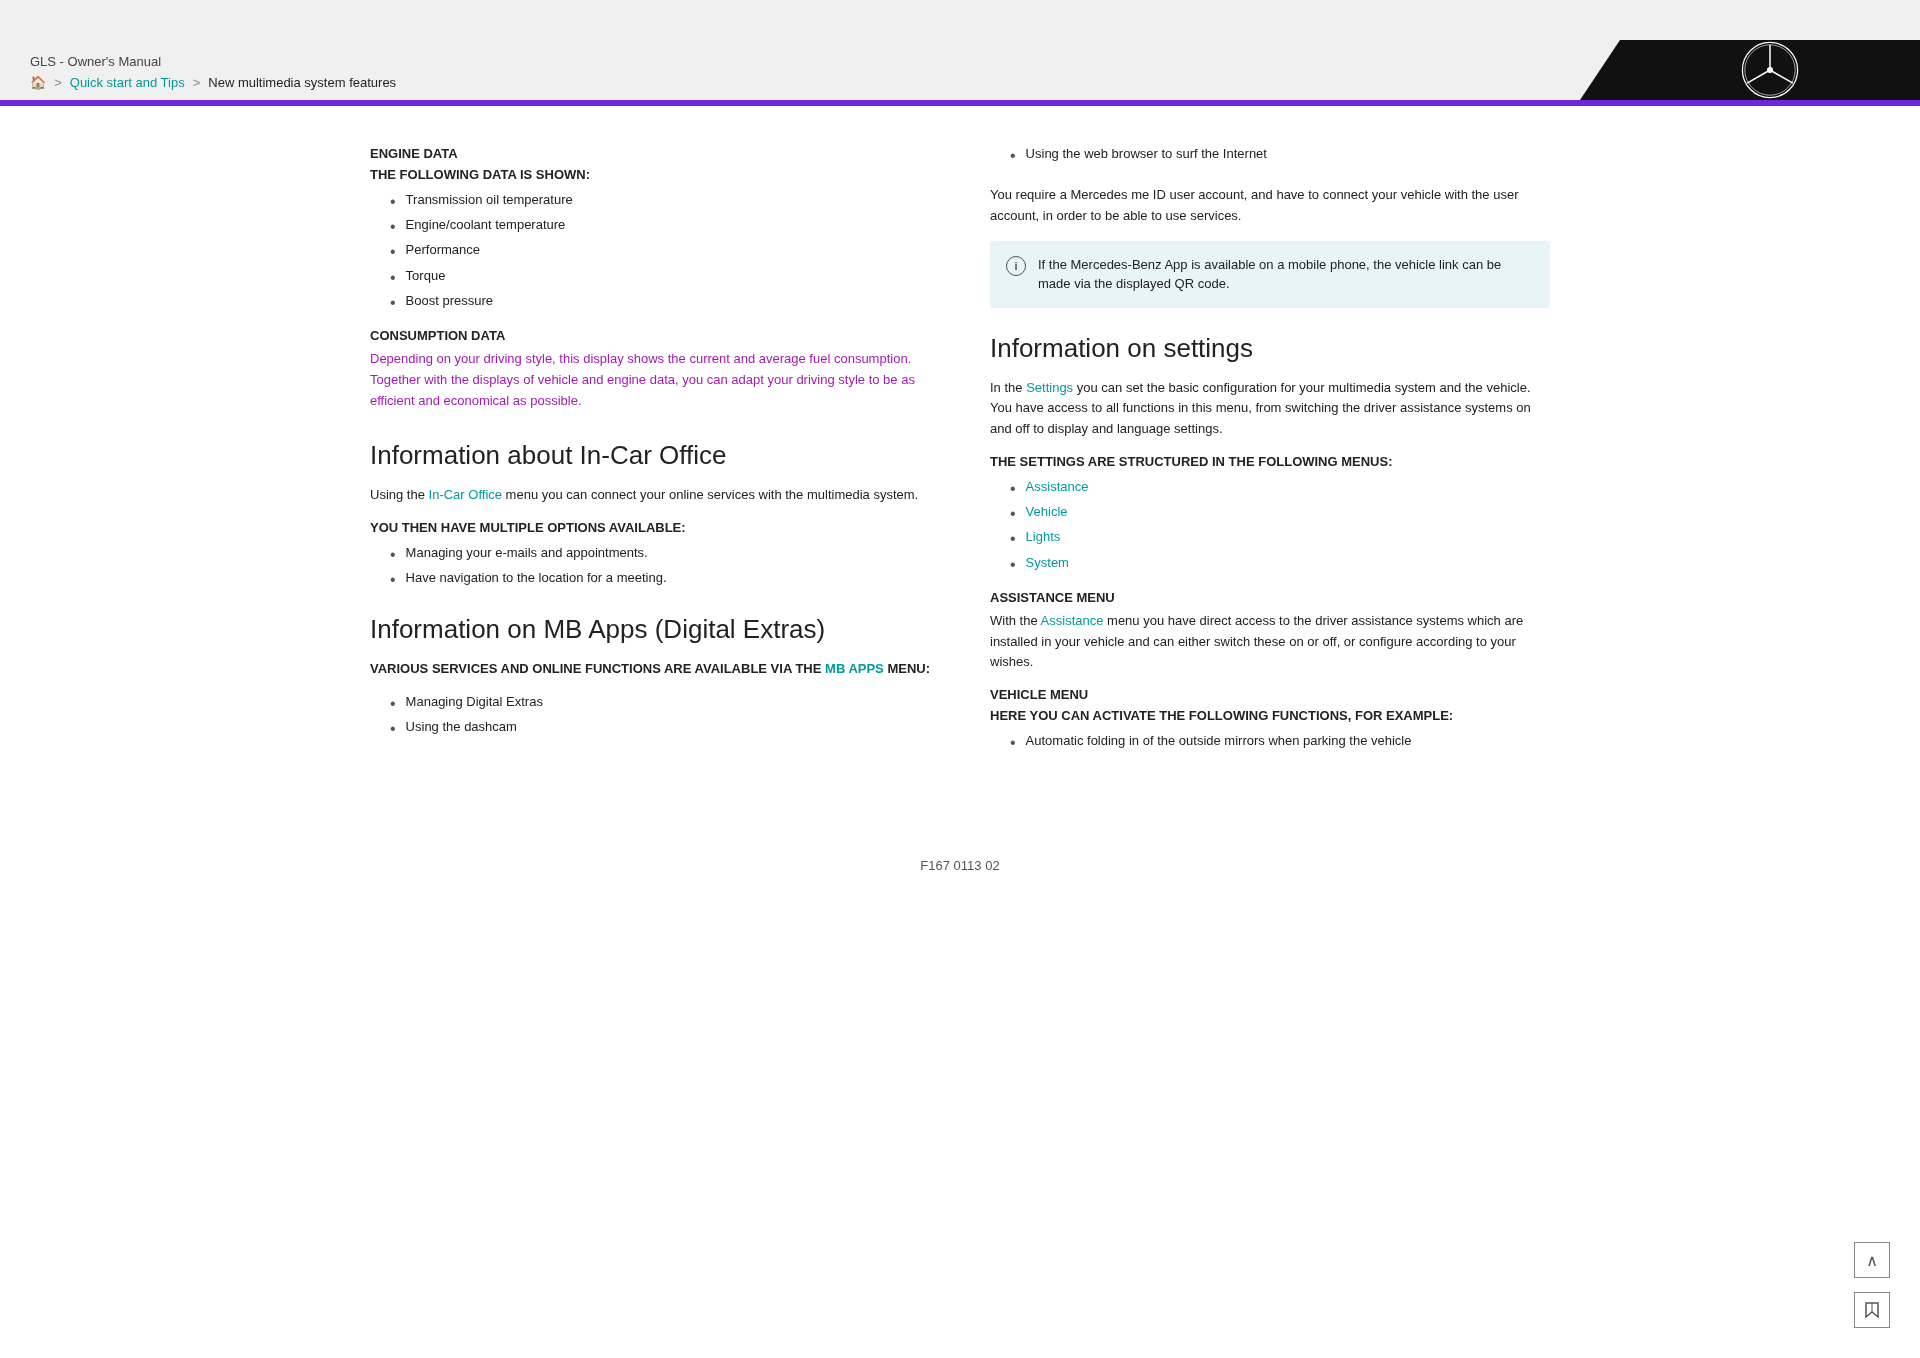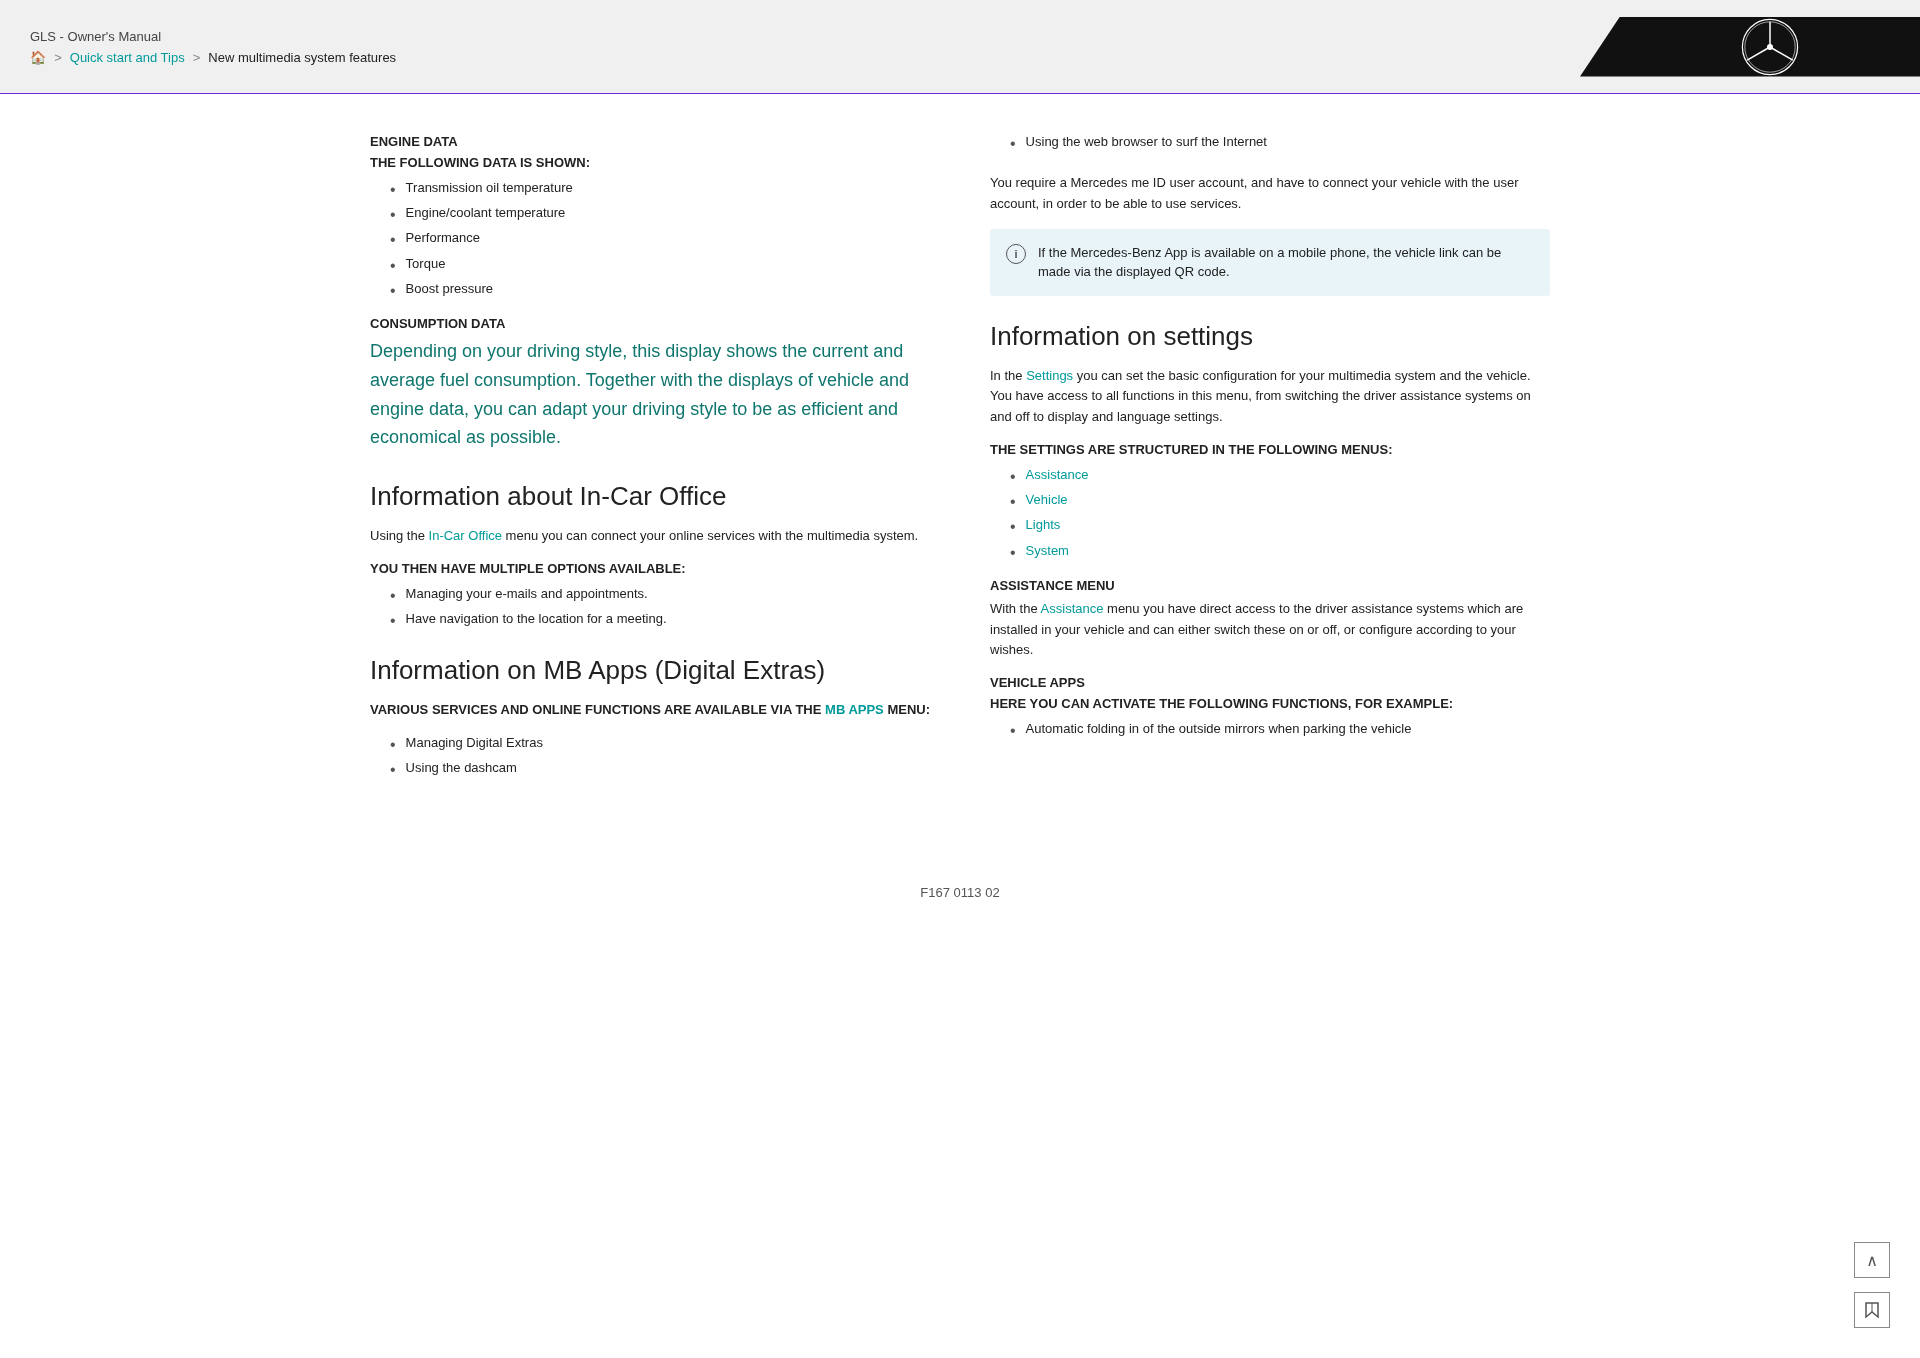--- a/index.html
+++ b/index.html
@@ -8,24 +8,24 @@
       font-size: 14px;
       color: #222;
       background: #fff;
       width: 1920px;
       min-height: 1358px;
     }
 
     
     .header {
       display: flex;
-      align-items: center;
-      height: 94px;
+      align-items: flex-end;
+      height: 106px;
       background: #f0f0f0;
-      border-bottom: 1px solid #6d28d9;
+      border-bottom: 6px solid #6d28d9;
     }
     .header-left {
       flex: 1;
       display: flex;
       flex-direction: column;
       justify-content: center;
       padding: 10px 30px;
     }
     .manual-title {
       font-size: 13px;
@@ -124,22 +124,22 @@
       margin: 24px 0 12px 0;
       line-height: 1.3;
     }
     .paragraph {
       font-size: 13px;
       color: #222;
       line-height: 1.6;
       margin-bottom: 14px;
     }
     .consumption-text {
-      font-size: 18px;
-      color: #0f766e;
+      font-size: 13px;
+      color: #a21caf;
       line-height: 1.6;
       margin-bottom: 28px;
     }
 
     
     .info-box {
       background: #e8f4f8;
       border-radius: 3px;
       padding: 14px 16px;
       display: flex;
@@ -342,21 +342,21 @@
     </ul>
 
     <div>
       <div class="section-title">ASSISTANCE MENU</div>
       <p class="paragraph">
         <span>With the </span><span class="link-text">Assistance</span><span> menu you have direct access to the driver assistance systems which are installed in your vehicle and can either switch these on or off, or configure according to your wishes.</span>
       </p>
     </div>
 
     <div>
-      <div class="section-title">VEHICLE APPS</div>
+      <div class="section-title">VEHICLE MENU</div>
       <div class="section-subtitle">HERE YOU CAN ACTIVATE THE FOLLOWING FUNCTIONS, FOR EXAMPLE:</div>
       <ul class="bullet-list">
         <li>
             <span>Automatic folding in of the outside mirrors when parking the vehicle</span>
           </li>
       </ul>
     </div>
 
   </div>
 

